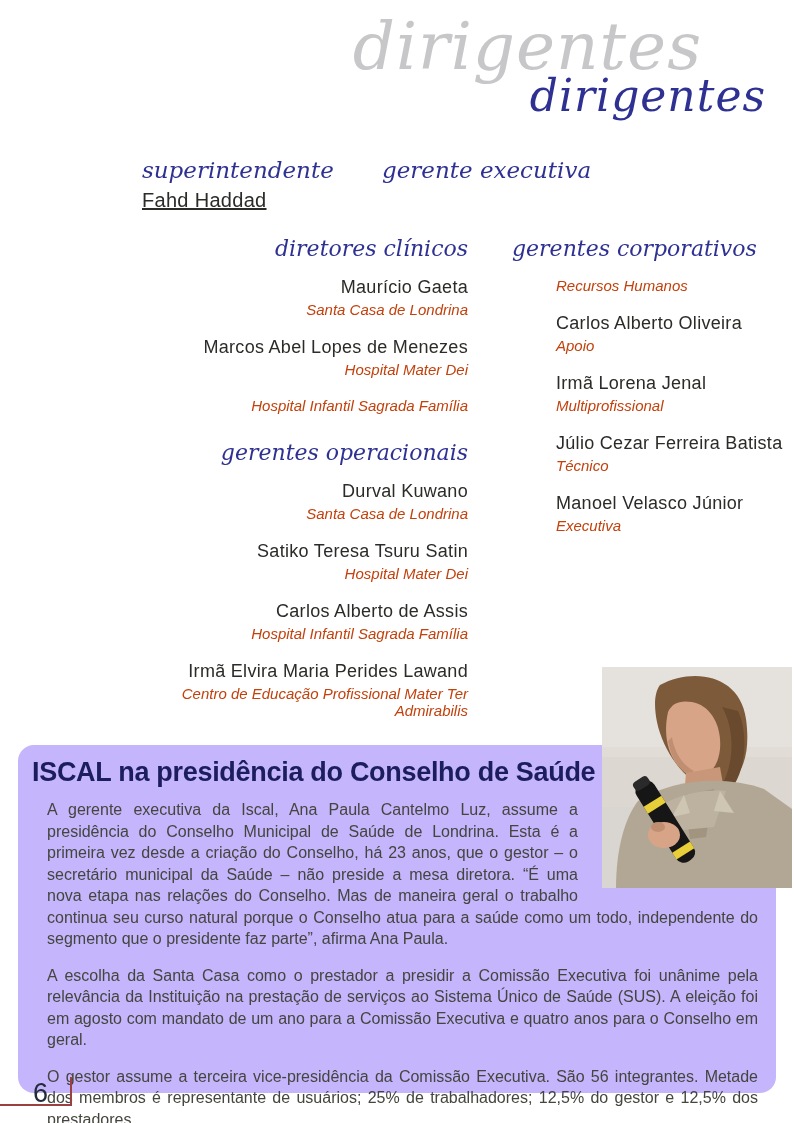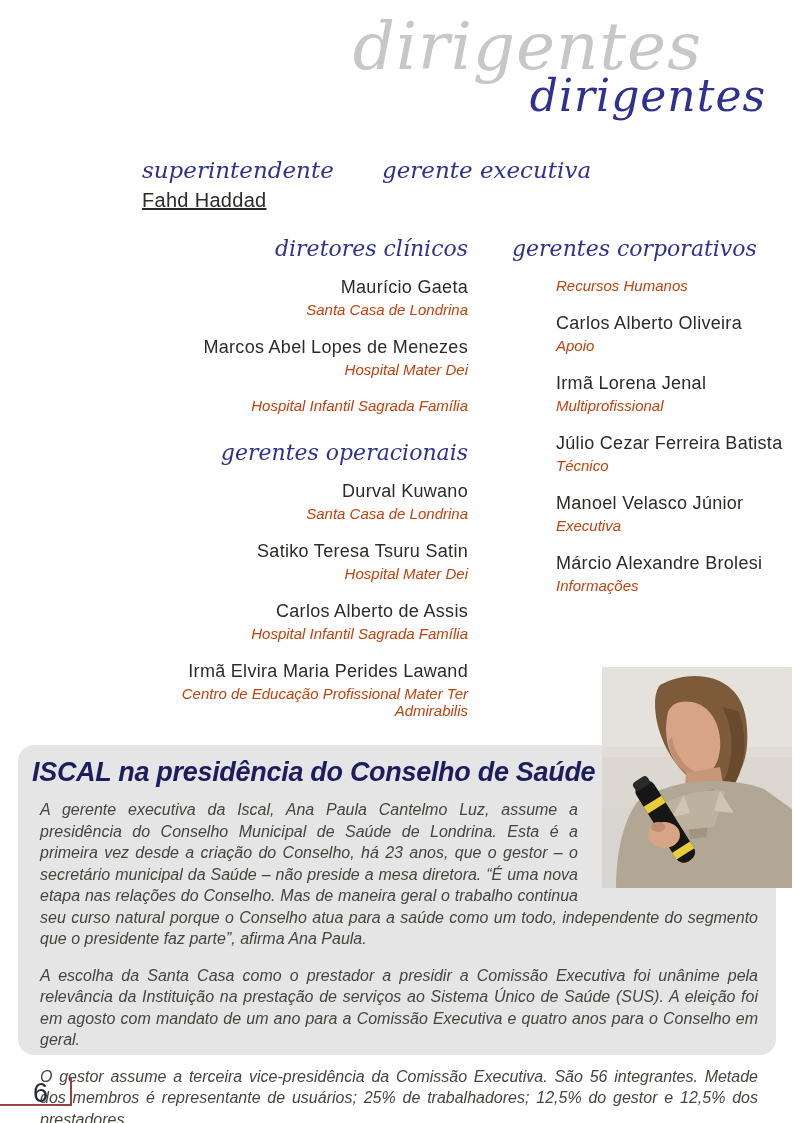--- a/index.html
+++ b/index.html
@@ -23,28 +23,28 @@
   .column{position:absolute;top:236px;}
   #col-left{left:88px;width:380px;text-align:right;}
   #col-right{left:512px;width:275px;}
   .section{margin-bottom:26px;}
   .col-heading{font-size:22px;margin:0 0 16px 0;}
   .person{margin-bottom:19px;margin-left:44px;}
   .person-name{font-size:18px;letter-spacing:0.3px;color:#2b2b28;}
   .person-org{font-size:15px;font-style:italic;color:#c2410c;margin-top:3px;}
 
   
-  .article-box{position:absolute;left:18px;top:745px;width:758px;height:310px;
-               background:#e5e5e5;border-radius:16px;box-sizing:border-box;
-               padding:12px 18px 0 14px;font-style:italic;}
+  .article-box{position:absolute;left:18px;top:745px;width:758px;height:348px;
+               background:#c4b5fd;border-radius:16px;box-sizing:border-box;
+               padding:12px 18px 0 14px;}
   .headline{font-size:27px;font-weight:bold;color:#1b1d5e;letter-spacing:-0.3px;
             margin:0 0 11px 0;white-space:nowrap;}
   .photo-float{float:right;width:180px;height:92px;}
   .article-body p{font-size:16px;line-height:21.5px;text-align:justify;
-                  color:#45453e;margin:0 0 15px 8px;}
+                  color:#45453e;margin:0 0 15px 15px;}
 
   
   .photo{position:absolute;left:602px;top:667px;width:190px;height:221px;z-index:5;}
   .photo svg{display:block;width:100%;height:100%;}
 
   
   .page-num{position:absolute;left:33px;top:1078px;font-size:27px;color:#232b3a;}
   .corner-h{position:absolute;left:0;top:1104px;width:70px;height:2px;background:#9a4040;}
   .corner-v{position:absolute;left:70px;top:1077px;width:2px;height:29px;background:#9a4040;}
 </style>
@@ -115,24 +115,20 @@
           <div class="person-org">Multiprofissional</div>
         </div>
         <div class="person">
           <div class="person-name">Júlio Cezar Ferreira Batista</div>
           <div class="person-org">Técnico</div>
         </div>
         <div class="person">
           <div class="person-name">Manoel Velasco Júnior</div>
           <div class="person-org">Executiva</div>
         </div>
-        <div class="person">
-          <div class="person-name">Márcio Alexandre Brolesi</div>
-          <div class="person-org">Informações</div>
-        </div>
       </div>
     </div>
 
   <div class="article-box">
     <h1 class="headline">ISCAL na presidência do Conselho de Saúde</h1>
     <div class="article-body">
       <div class="photo-float"></div>
       <div>
           <p>A gerente executiva da Iscal, Ana Paula Cantelmo Luz, assume a presidência do Conselho Municipal de Saúde de Londrina. Esta é a primeira vez desde a criação do Conselho, há 23 anos, que o gestor – o secretário municipal da Saúde – não preside a mesa diretora. “É uma nova etapa nas relações do Conselho. Mas de maneira geral o trabalho continua seu curso natural porque o Conselho atua para a saúde como um todo, independente do segmento que o presidente faz parte”, afirma Ana Paula.</p>
           <p>A escolha da Santa Casa como o prestador a presidir a Comissão Executiva foi unânime pela relevância da Instituição na prestação de serviços ao Sistema Único de Saúde (SUS). A eleição foi em agosto com mandato de um ano para a Comissão Executiva e quatro anos para o Conselho em geral.</p>

